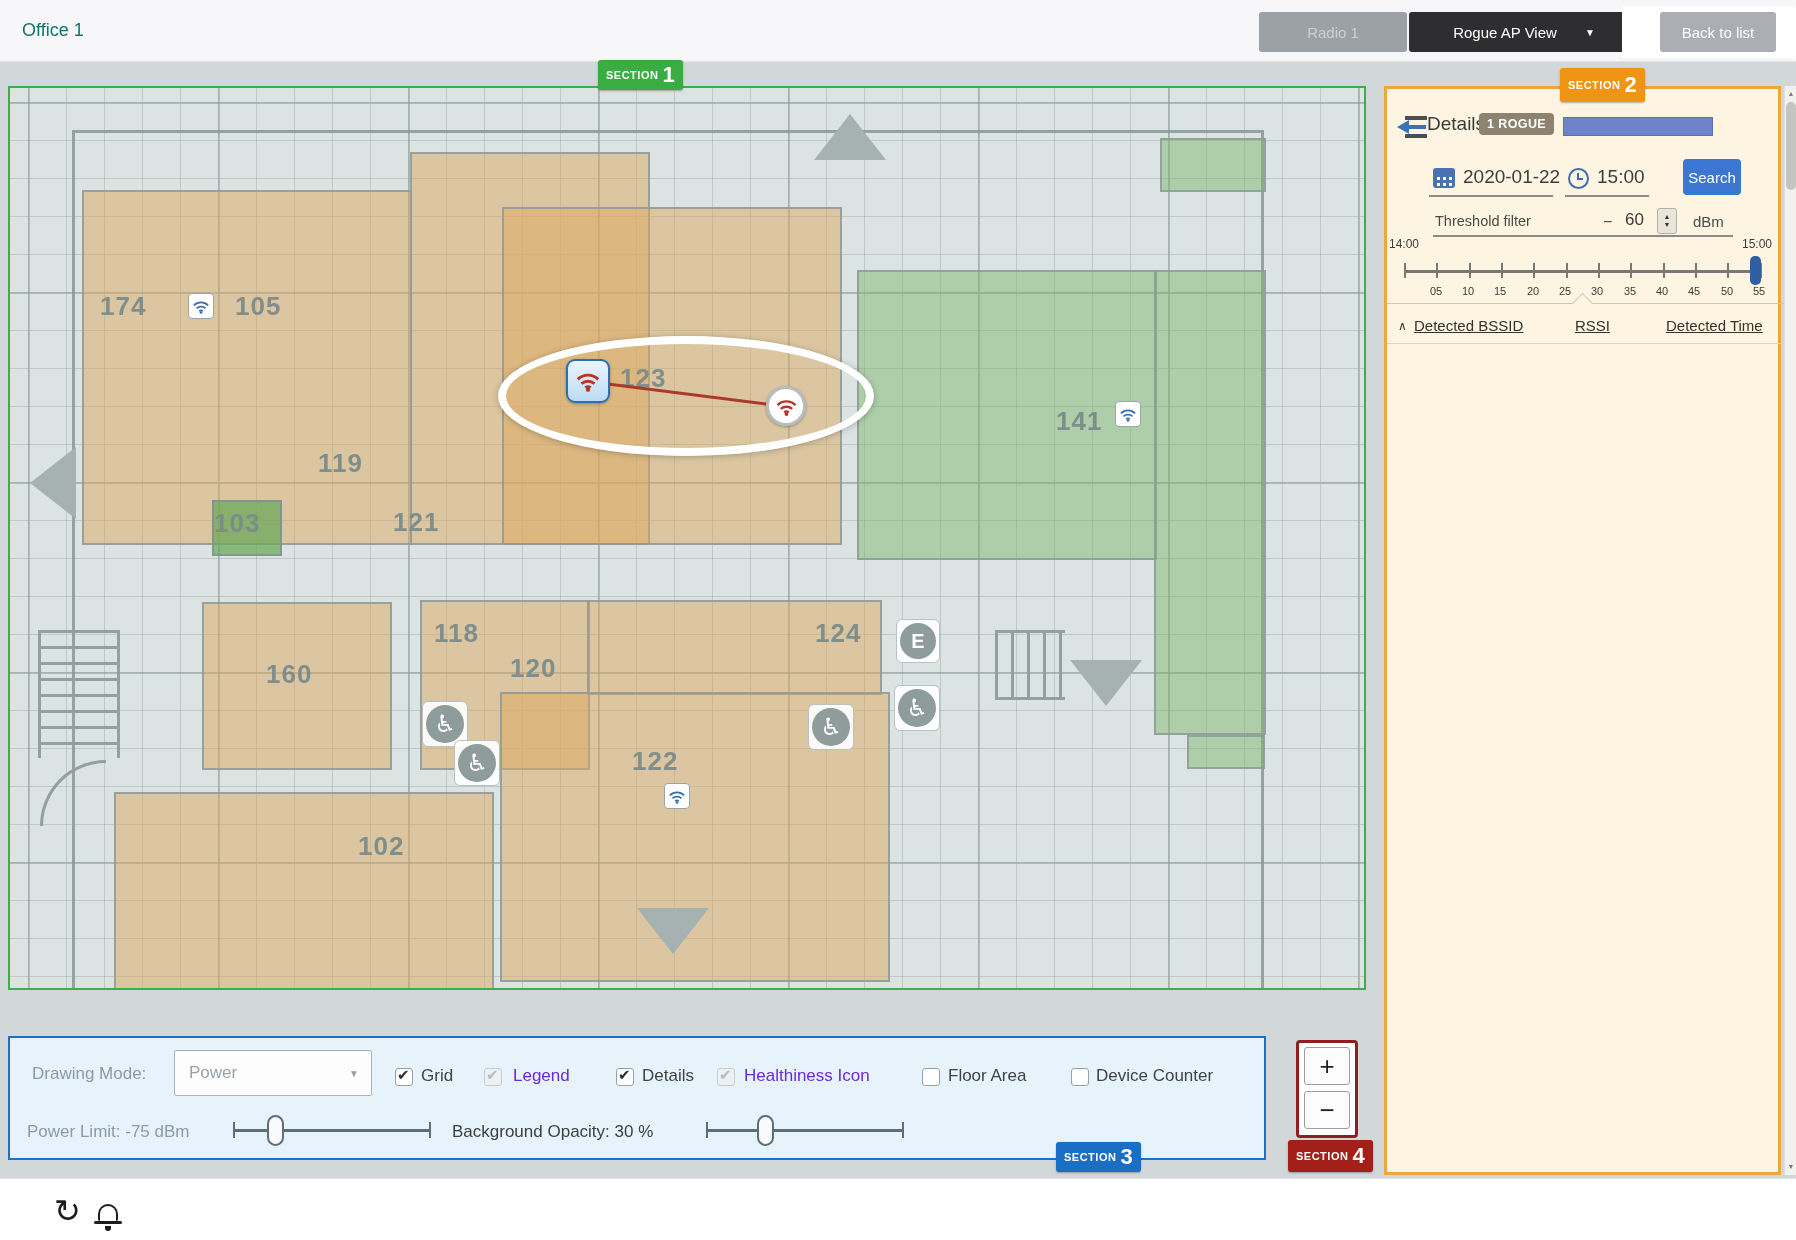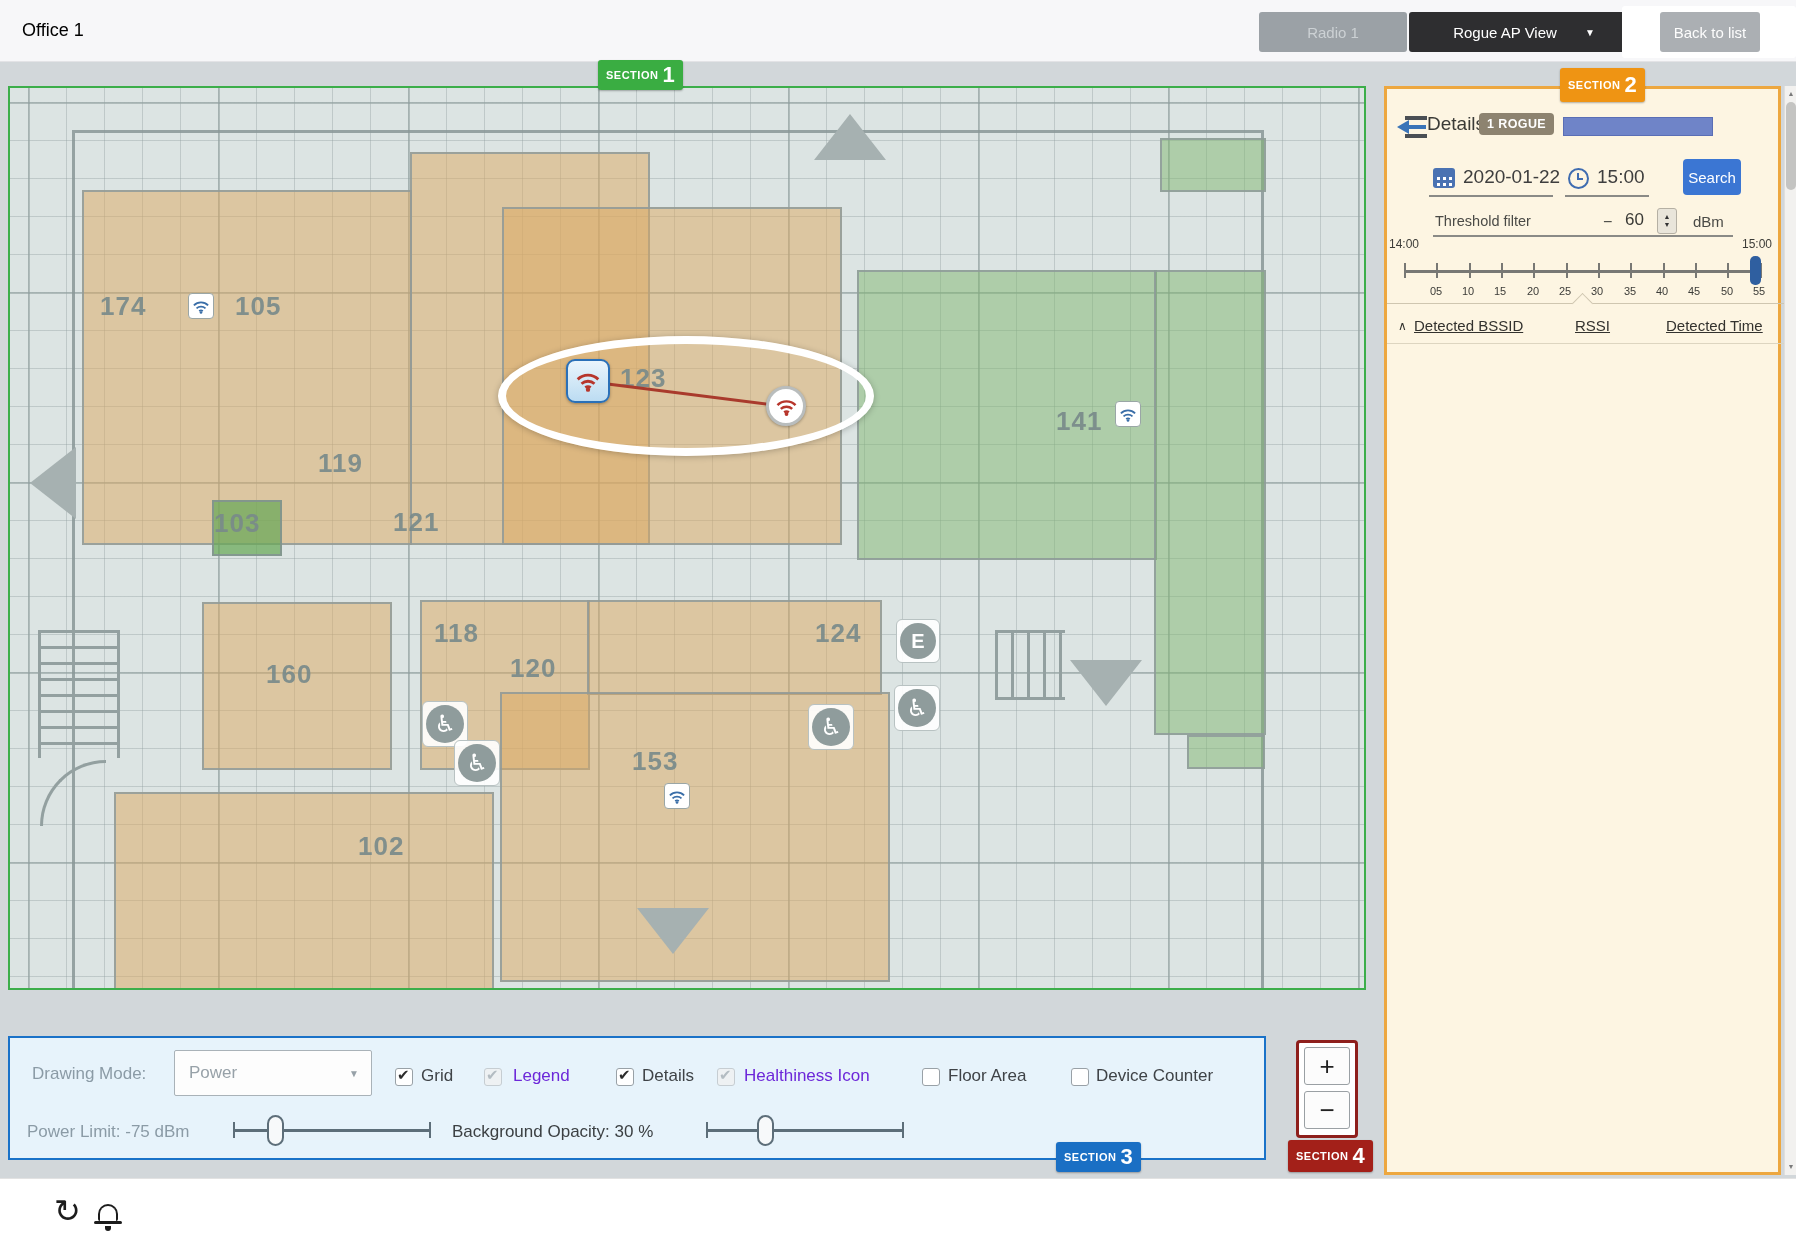--- a/index.html
+++ b/index.html
@@ -2,27 +2,27 @@
 <html><head>
 <meta charset="utf-8">
 <style>
   * { margin:0; padding:0; box-sizing:border-box; }
   html,body { width:1796px; height:1240px; overflow:hidden; }
   body { font-family:"Liberation Sans","DejaVu Sans",sans-serif; background:#d2d7da; position:relative; }
   .abs { position:absolute; }
 
   
   #topbar { left:0; top:0; width:1796px; height:62px; background:#f7f7f9; border-bottom:1px solid #e3e3e6; }
-  #title { left:22px; top:20px; font-size:18px; color:#000000; }
+  #title { left:22px; top:20px; font-size:18px; color:#0f766e; }
   .tb-btn { height:40px; border-radius:3px; display:flex; align-items:center; justify-content:center; font-size:15px; }
   #radio-btn { left:1259px; top:12px; width:148px; background:#9ba1a6; color:#ccd1d4; }
   #view-dd { left:1409px; top:12px; width:230px; background:#2e2e30; color:#fff; }
   #view-dd .caret { font-size:10px; margin-left:28px; }
   #back-card { left:1622px; top:6px; width:174px; height:52px; background:#fff; border-radius:3px; }
-  #back-btn { left:1660px; top:12px; width:100px; background:#abafb3; color:#fdfdfd; }
+  #back-btn { left:1660px; top:12px; width:116px; background:#abafb3; color:#fdfdfd; }
 
   
   #map { left:8px; top:86px; width:1358px; height:904px; border:2px solid #3cae4a; background:#dce4e3;
     background-image:
       linear-gradient(rgba(150,164,164,.42) 1.5px, transparent 1.5px),
       linear-gradient(90deg, rgba(150,164,164,.42) 1.5px, transparent 1.5px),
       linear-gradient(rgba(130,146,146,.5) 2px, transparent 2px),
       linear-gradient(90deg, rgba(130,146,146,.5) 2px, transparent 2px);
     background-size:38px 38px,38px 38px,190px 190px,190px 190px;
     background-position:18px 14px; overflow:hidden; }
@@ -184,21 +184,21 @@
   <div class="abs room-label" style="left:225px;top:203px;">105</div>
   <div class="abs room-label" style="left:610px;top:275px;">123</div>
   <div class="abs room-label" style="left:308px;top:360px;">119</div>
   <div class="abs room-label" style="left:204px;top:420px;">103</div>
   <div class="abs room-label" style="left:383px;top:419px;">121</div>
   <div class="abs room-label" style="left:1046px;top:318px;">141</div>
   <div class="abs room-label" style="left:424px;top:530px;">118</div>
   <div class="abs room-label" style="left:500px;top:565px;">120</div>
   <div class="abs room-label" style="left:256px;top:571px;">160</div>
   <div class="abs room-label" style="left:805px;top:530px;">124</div>
-  <div class="abs room-label" style="left:622px;top:658px;">153</div>
+  <div class="abs room-label" style="left:622px;top:658px;">122</div>
   <div class="abs room-label" style="left:348px;top:743px;">102</div>
 
   <div class="abs ap-small" style="left:178px;top:205px;">
     <svg width="18" height="15" viewBox="0 0 24 20">
         <path d="M2.5 8.5 A13.5 13.5 0 0 1 21.5 8.5" fill="none" stroke="#3a6ea8" stroke-width="2.4"></path>
         <path d="M6 12.5 A9 9 0 0 1 18 12.5" fill="none" stroke="#3a6ea8" stroke-width="2.4"></path>
         <path d="M9.5 16 A4.5 4.5 0 0 1 14.5 16" fill="none" stroke="#3a6ea8" stroke-width="2.4"></path>
         <circle cx="12" cy="18" r="1.8" fill="#3a6ea8"></circle>
       </svg>
   </div>

